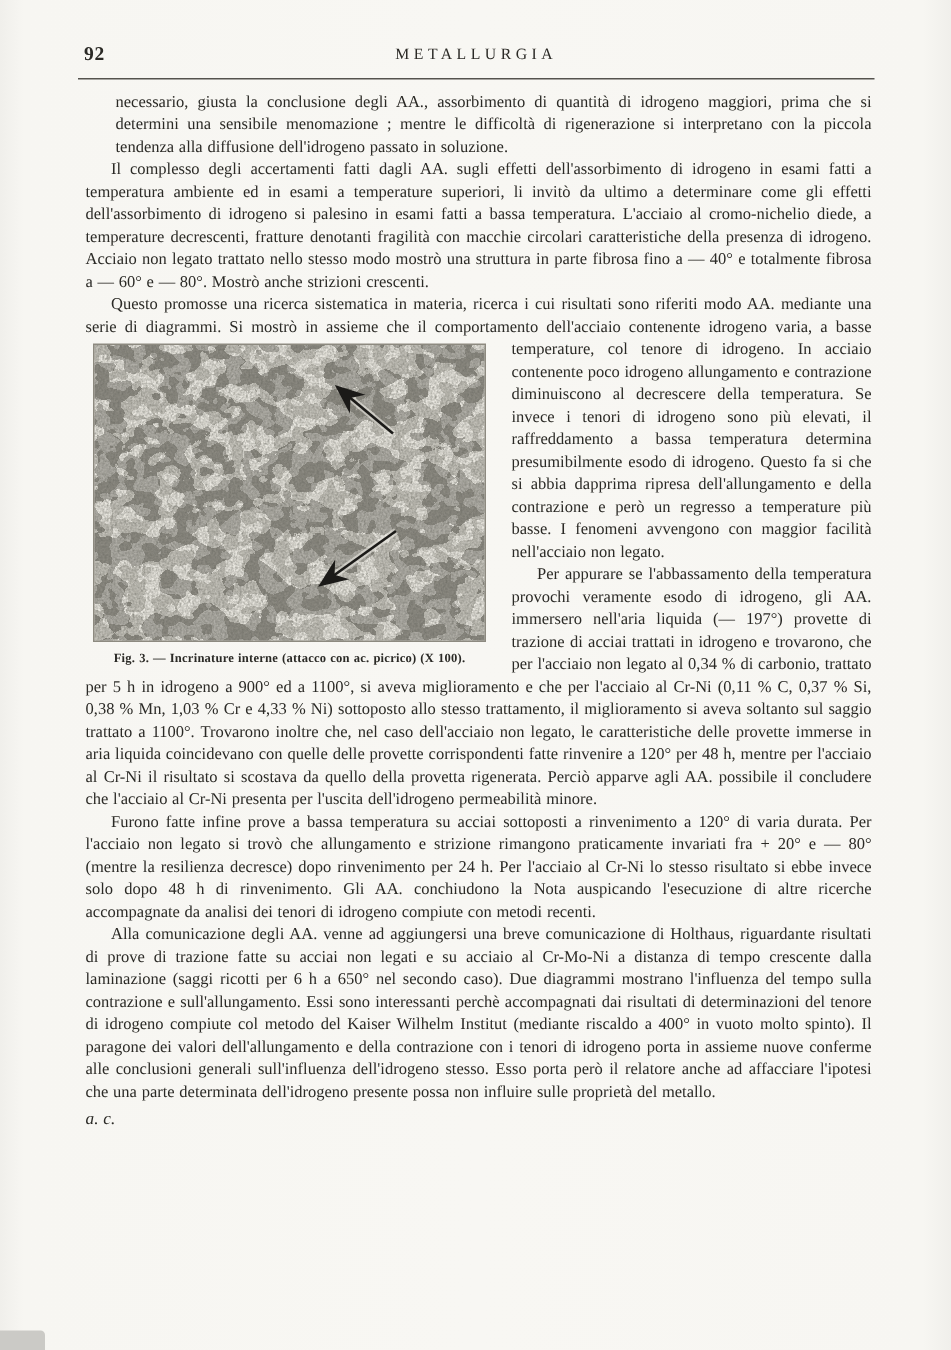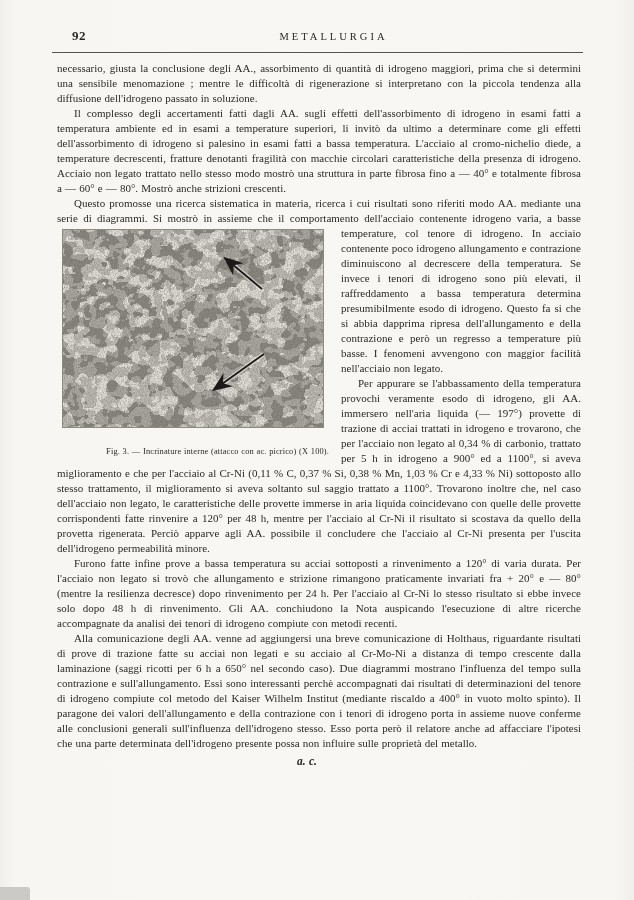--- a/index.html
+++ b/index.html
@@ -4,44 +4,44 @@
 <style>
   html,body { margin:0; padding:0; }
   body { width:634px; height:900px; background:#e9e7e2; font-family:"Liberation Serif","DejaVu Serif",serif; }
 
   .page {
     position:relative; width:634px; height:900px; overflow:hidden;
     background:linear-gradient(90deg,#f0efeb 0,#f7f6f2 2.5%,#f8f7f3 50%,#f7f6f2 97%,#f0efeb 100%);
     color:#2b2a26;
   }
 
-  .page-header { position:absolute; top:28px; left:68px; width:531px; height:22px; }
+  .page-header { position:absolute; top:28px; left:52px; width:531px; height:22px; }
   .page-num { position:absolute; left:4px; top:0; font-size:13px; font-weight:bold; letter-spacing:0.5px; }
   .journal-title { display:block; text-align:center; font-size:10.5px; font-weight:normal; letter-spacing:3px; padding-top:3px; }
   .header-rule { position:absolute; top:52px; left:52px; width:531px; height:1px; background:#55534e; }
 
   .content {
     position:absolute; top:61px; left:57px; width:524px;
     font-size:11px; line-height:15px; text-align:justify;
     color:#2b2a26; word-spacing:0.4px;
   }
   .content p { margin:0; text-indent:17px; }
-  .content p.noindent { text-indent:0; }
+  .content p.noindent { text-indent:0;margin-left:20px; }
 
   .figure { float:left; width:272px; margin:4px 12px 5px 0; text-indent:0; }
   .figure svg { display:block; margin:0 auto; outline:1px solid #8d8a80; }
   .fig-caption {
-    display:block; text-align:right; white-space:nowrap;
-    font-size:8.4px; font-weight:normal; letter-spacing:0.15px;
-    margin-top:17px; color:#2b2a26;
+    display:block; text-align:center; white-space:nowrap;
+    font-size:8.4px; font-weight:bold; letter-spacing:0.15px;
+    margin-top:4px; color:#2b2a26;
   }
 
   .signature {
-    text-align:center; padding-right:24px; margin-top:3px;
-    font-style:italic; font-weight:bold; font-size:11.5px;
+    text-align:left; padding-right:24px; margin-top:3px;
+    font-style:italic; font-weight:normal; font-size:11.5px;
   }
 
   .scan-artifact {
     position:absolute; left:0; bottom:0; width:30px; height:13px;
     background:#cbcac6; border-radius:0 3px 0 0;
   }
 </style>
 </head>
 <body>
 

